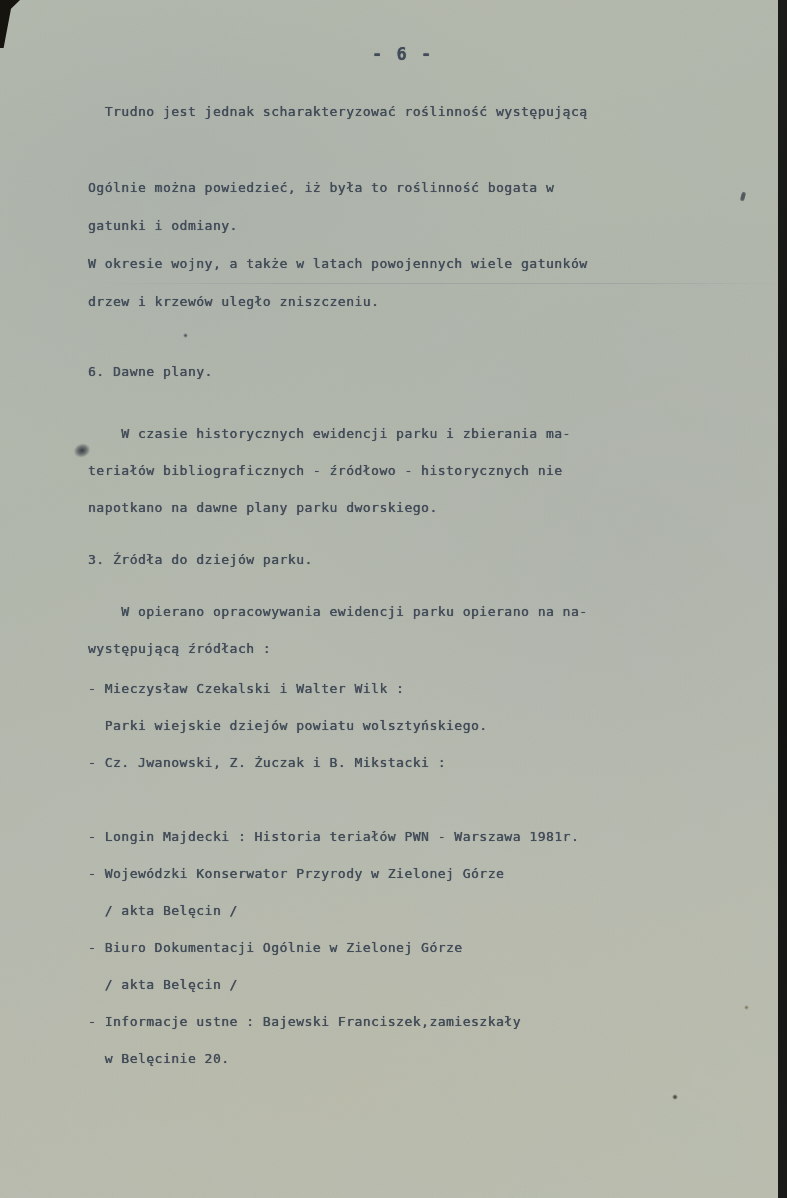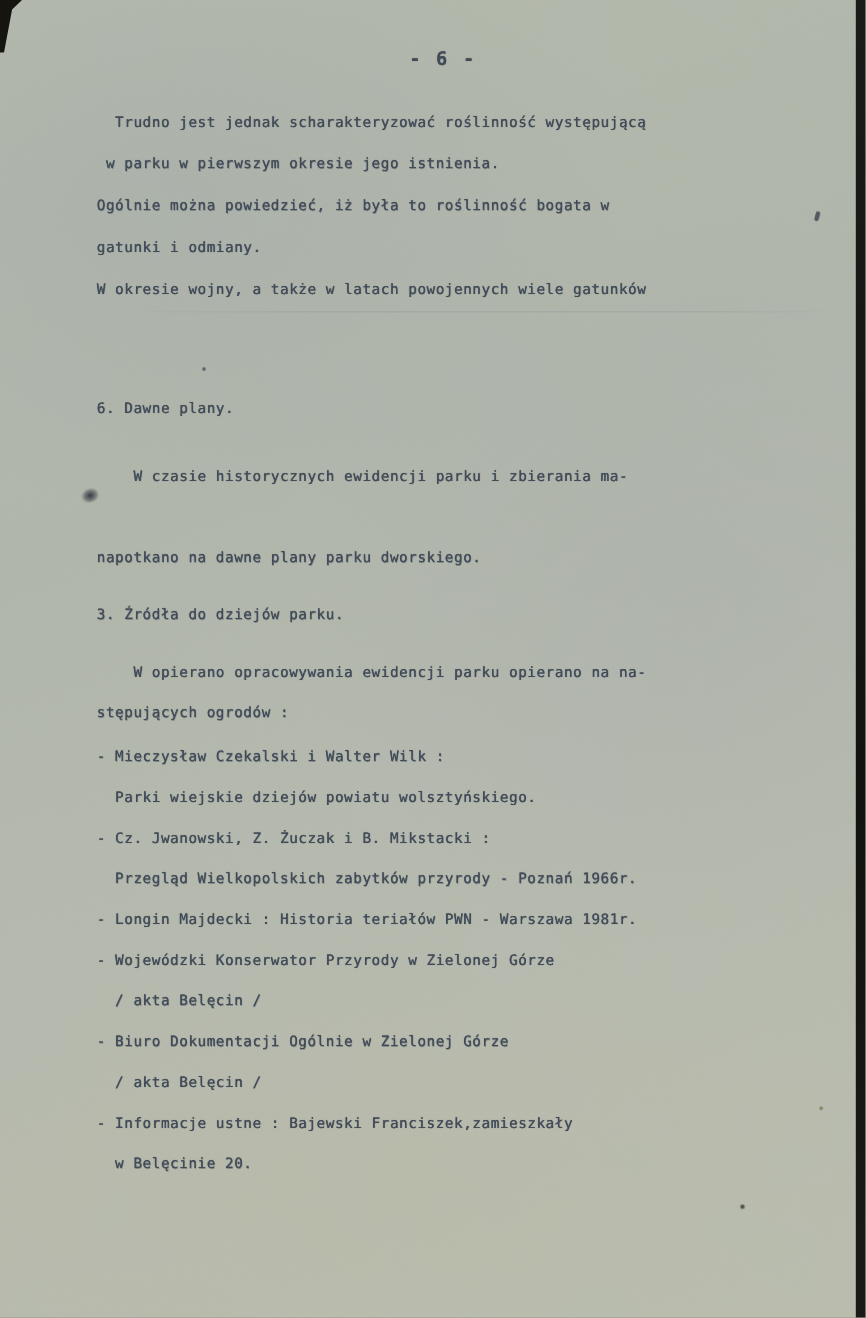--- a/index.html
+++ b/index.html
@@ -118,39 +118,39 @@
       <feTurbulence type="fractalNoise" baseFrequency="0.012" numOctaves="3" seed="11"></feTurbulence>
       <feColorMatrix type="matrix" values="0 0 0 0 0.45  0 0 0 0 0.50  0 0 0 0 0.58  0 0 0 0.10 0"></feColorMatrix>
     </filter>
     <rect width="787" height="1198" filter="url(#mottle)"></rect>
     <rect width="787" height="1198" filter="url(#grain)"></rect>
   </svg>
 
   <div class="pageno">- 6 -</div>
 
   <div class="textline" style="top:102px">  Trudno jest jednak scharakteryzować roślinność występującą</div>
-  <div class="textline" style="top:140px"> w parku w pierwszym okresie jego istnienia.</div>
   <div class="textline" style="top:178px">Ogólnie można powiedzieć, iż była to roślinność bogata w</div>
   <div class="textline" style="top:216px">gatunki i odmiany.</div>
   <div class="textline" style="top:254px">W okresie wojny, a także w latach powojennych wiele gatunków</div>
+  <div class="textline" style="top:292px">drzew i krzewów uległo zniszczeniu.</div>
 
   <div class="textline" style="top:362px">6. Dawne plany.</div>
 
   <div class="textline" style="top:424px">    W czasie historycznych ewidencji parku i zbierania ma-</div>
+  <div class="textline" style="top:461px">teriałów bibliograficznych - źródłowo - historycznych nie</div>
   <div class="textline" style="top:498px">napotkano na dawne plany parku dworskiego.</div>
 
   <div class="textline" style="top:550px">3. Źródła do dziejów parku.</div>
 
   <div class="textline" style="top:602px">    W opierano opracowywania ewidencji parku opierano na na-</div>
-  <div class="textline" style="top:639px">stępujących ogrodów :</div>
+  <div class="textline" style="top:639px">występującą źródłach :</div>
 
   <div class="textline" style="top:679px">- Mieczysław Czekalski i Walter Wilk :</div>
   <div class="textline" style="top:716px">  Parki wiejskie dziejów powiatu wolsztyńskiego.</div>
   <div class="textline" style="top:753px">- Cz. Jwanowski, Z. Żuczak i B. Mikstacki :</div>
-  <div class="textline" style="top:790px">  Przegląd Wielkopolskich zabytków przyrody - Poznań 1966r.</div>
   <div class="textline" style="top:827px">- Longin Majdecki : Historia teriałów PWN - Warszawa 1981r.</div>
   <div class="textline" style="top:864px">- Wojewódzki Konserwator Przyrody w Zielonej Górze</div>
   <div class="textline" style="top:901px">  / akta Belęcin /</div>
   <div class="textline" style="top:938px">- Biuro Dokumentacji Ogólnie w Zielonej Górze</div>
   <div class="textline" style="top:975px">  / akta Belęcin /</div>
   <div class="textline" style="top:1012px">- Informacje ustne : Bajewski Franciszek,zamieszkały</div>
   <div class="textline" style="top:1049px">  w Belęcinie 20.</div>
 
   <div class="crease"></div>
   <div class="ink-blot"></div>

